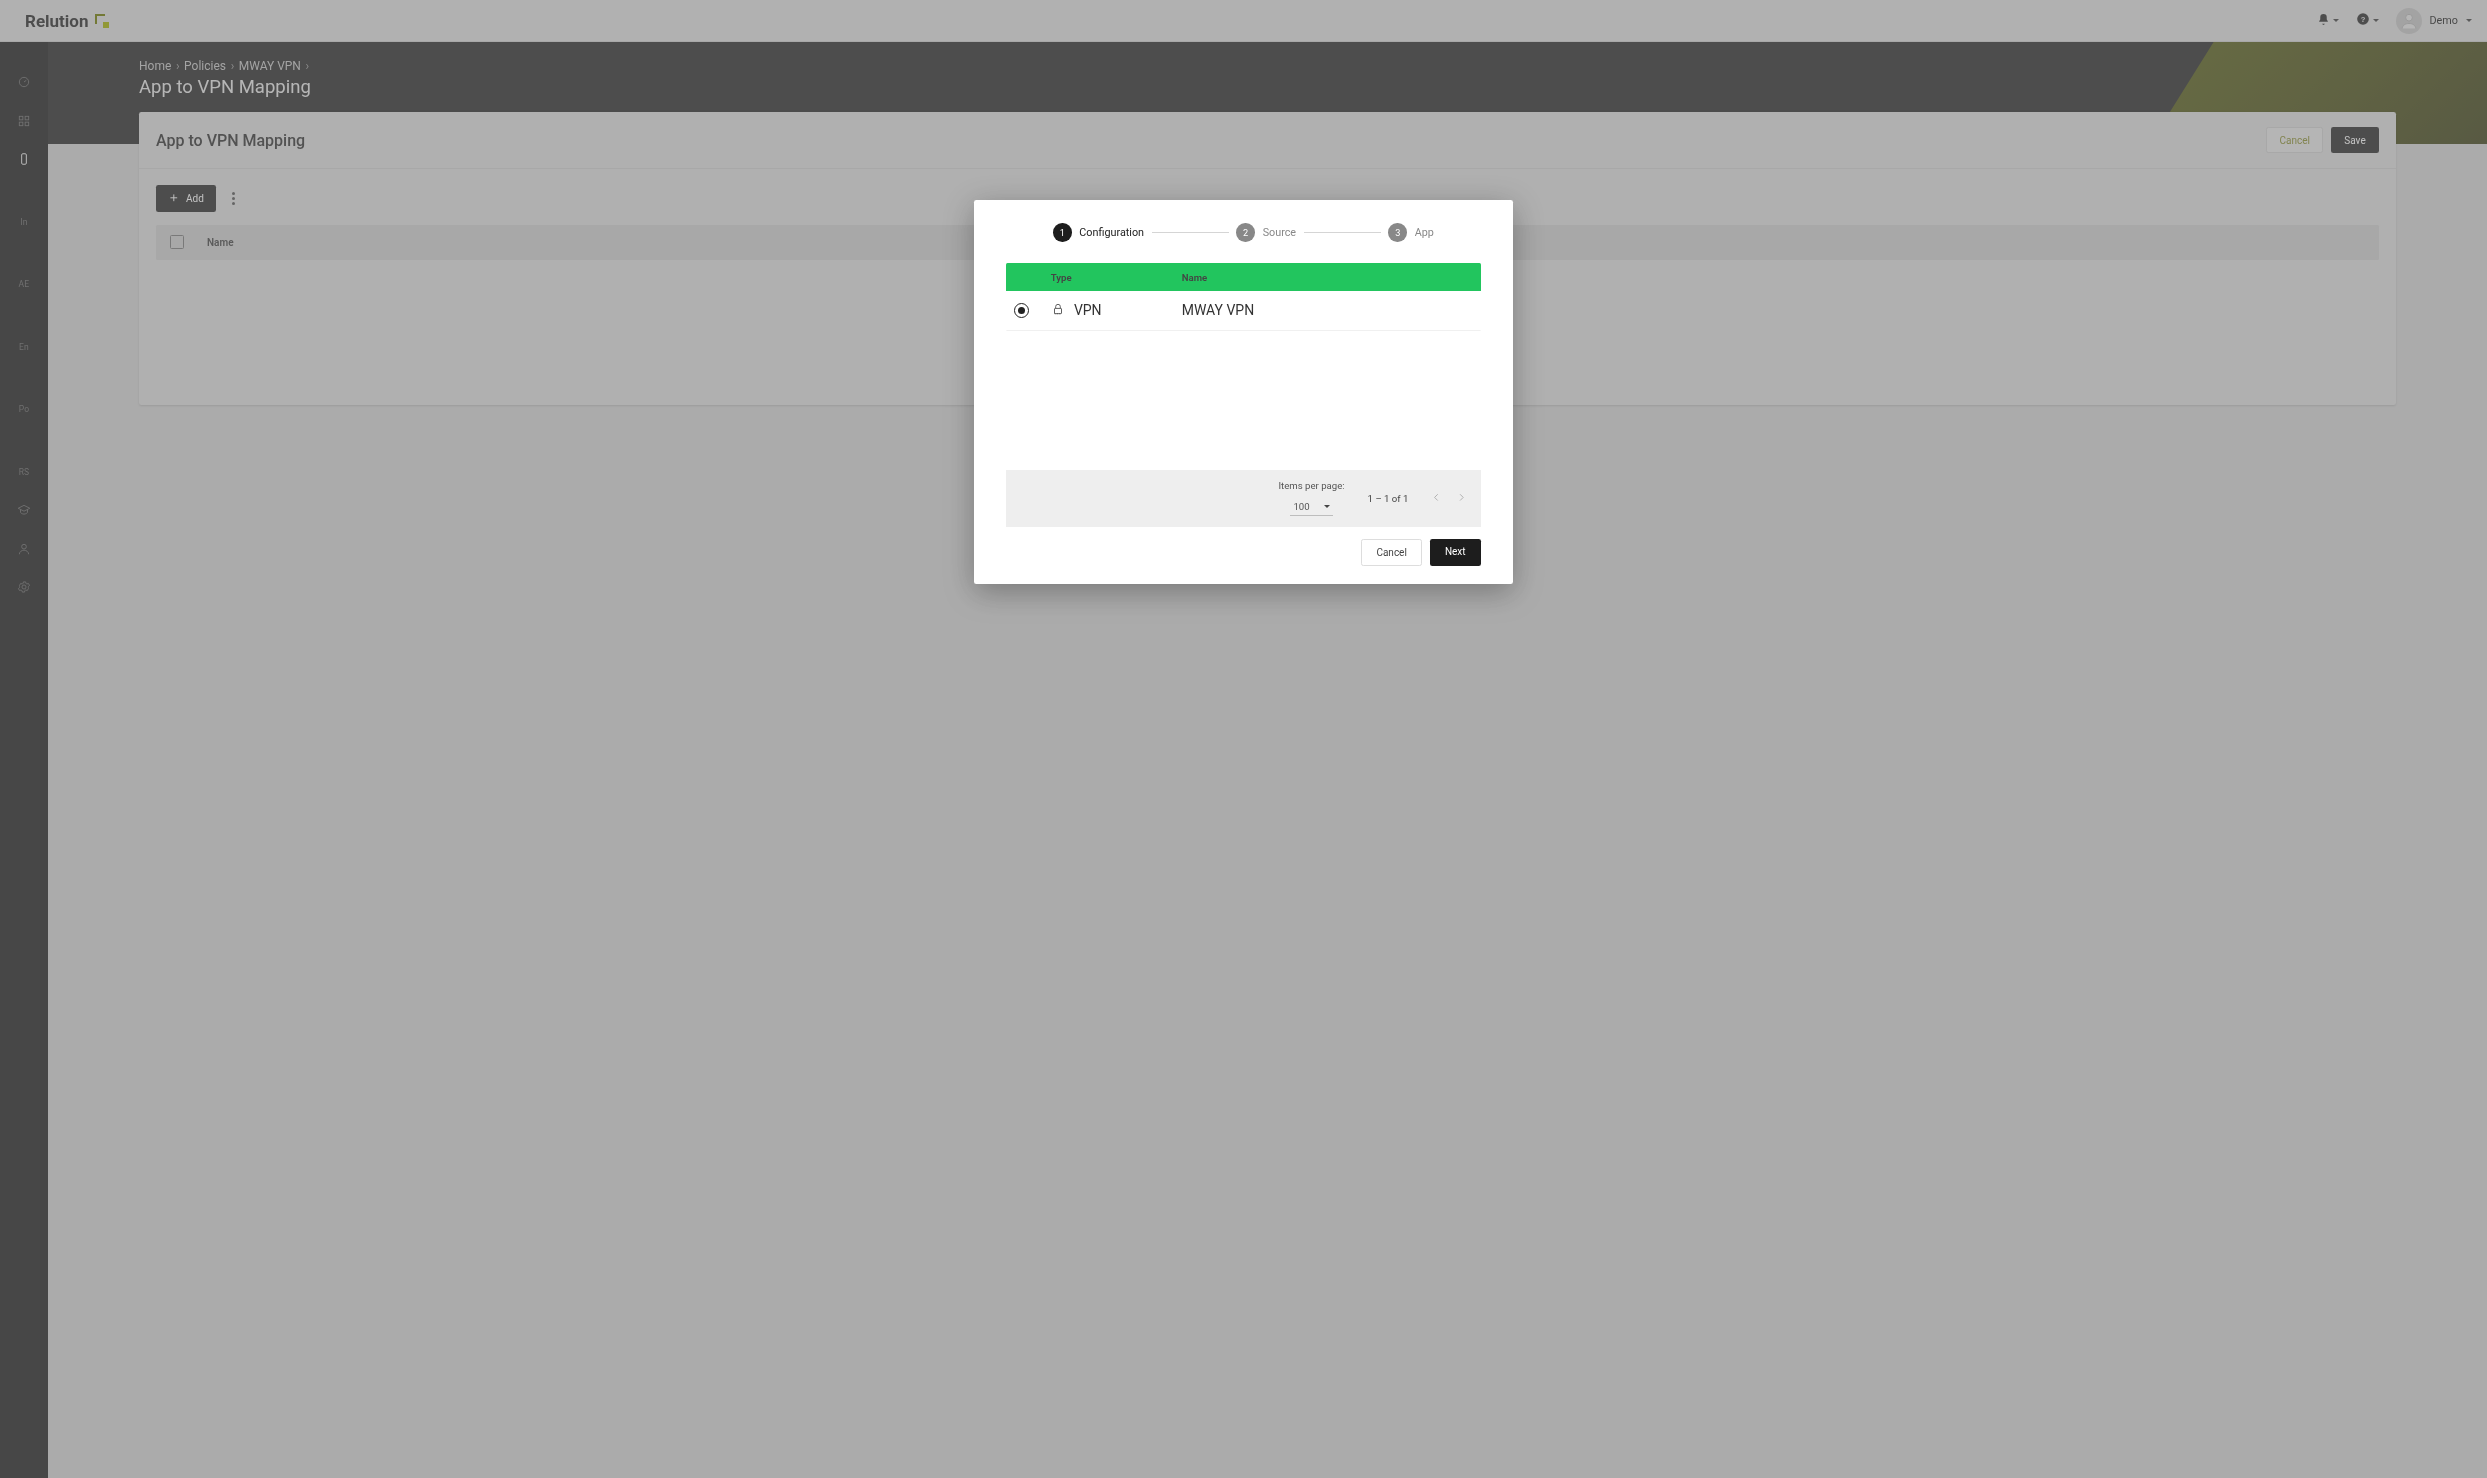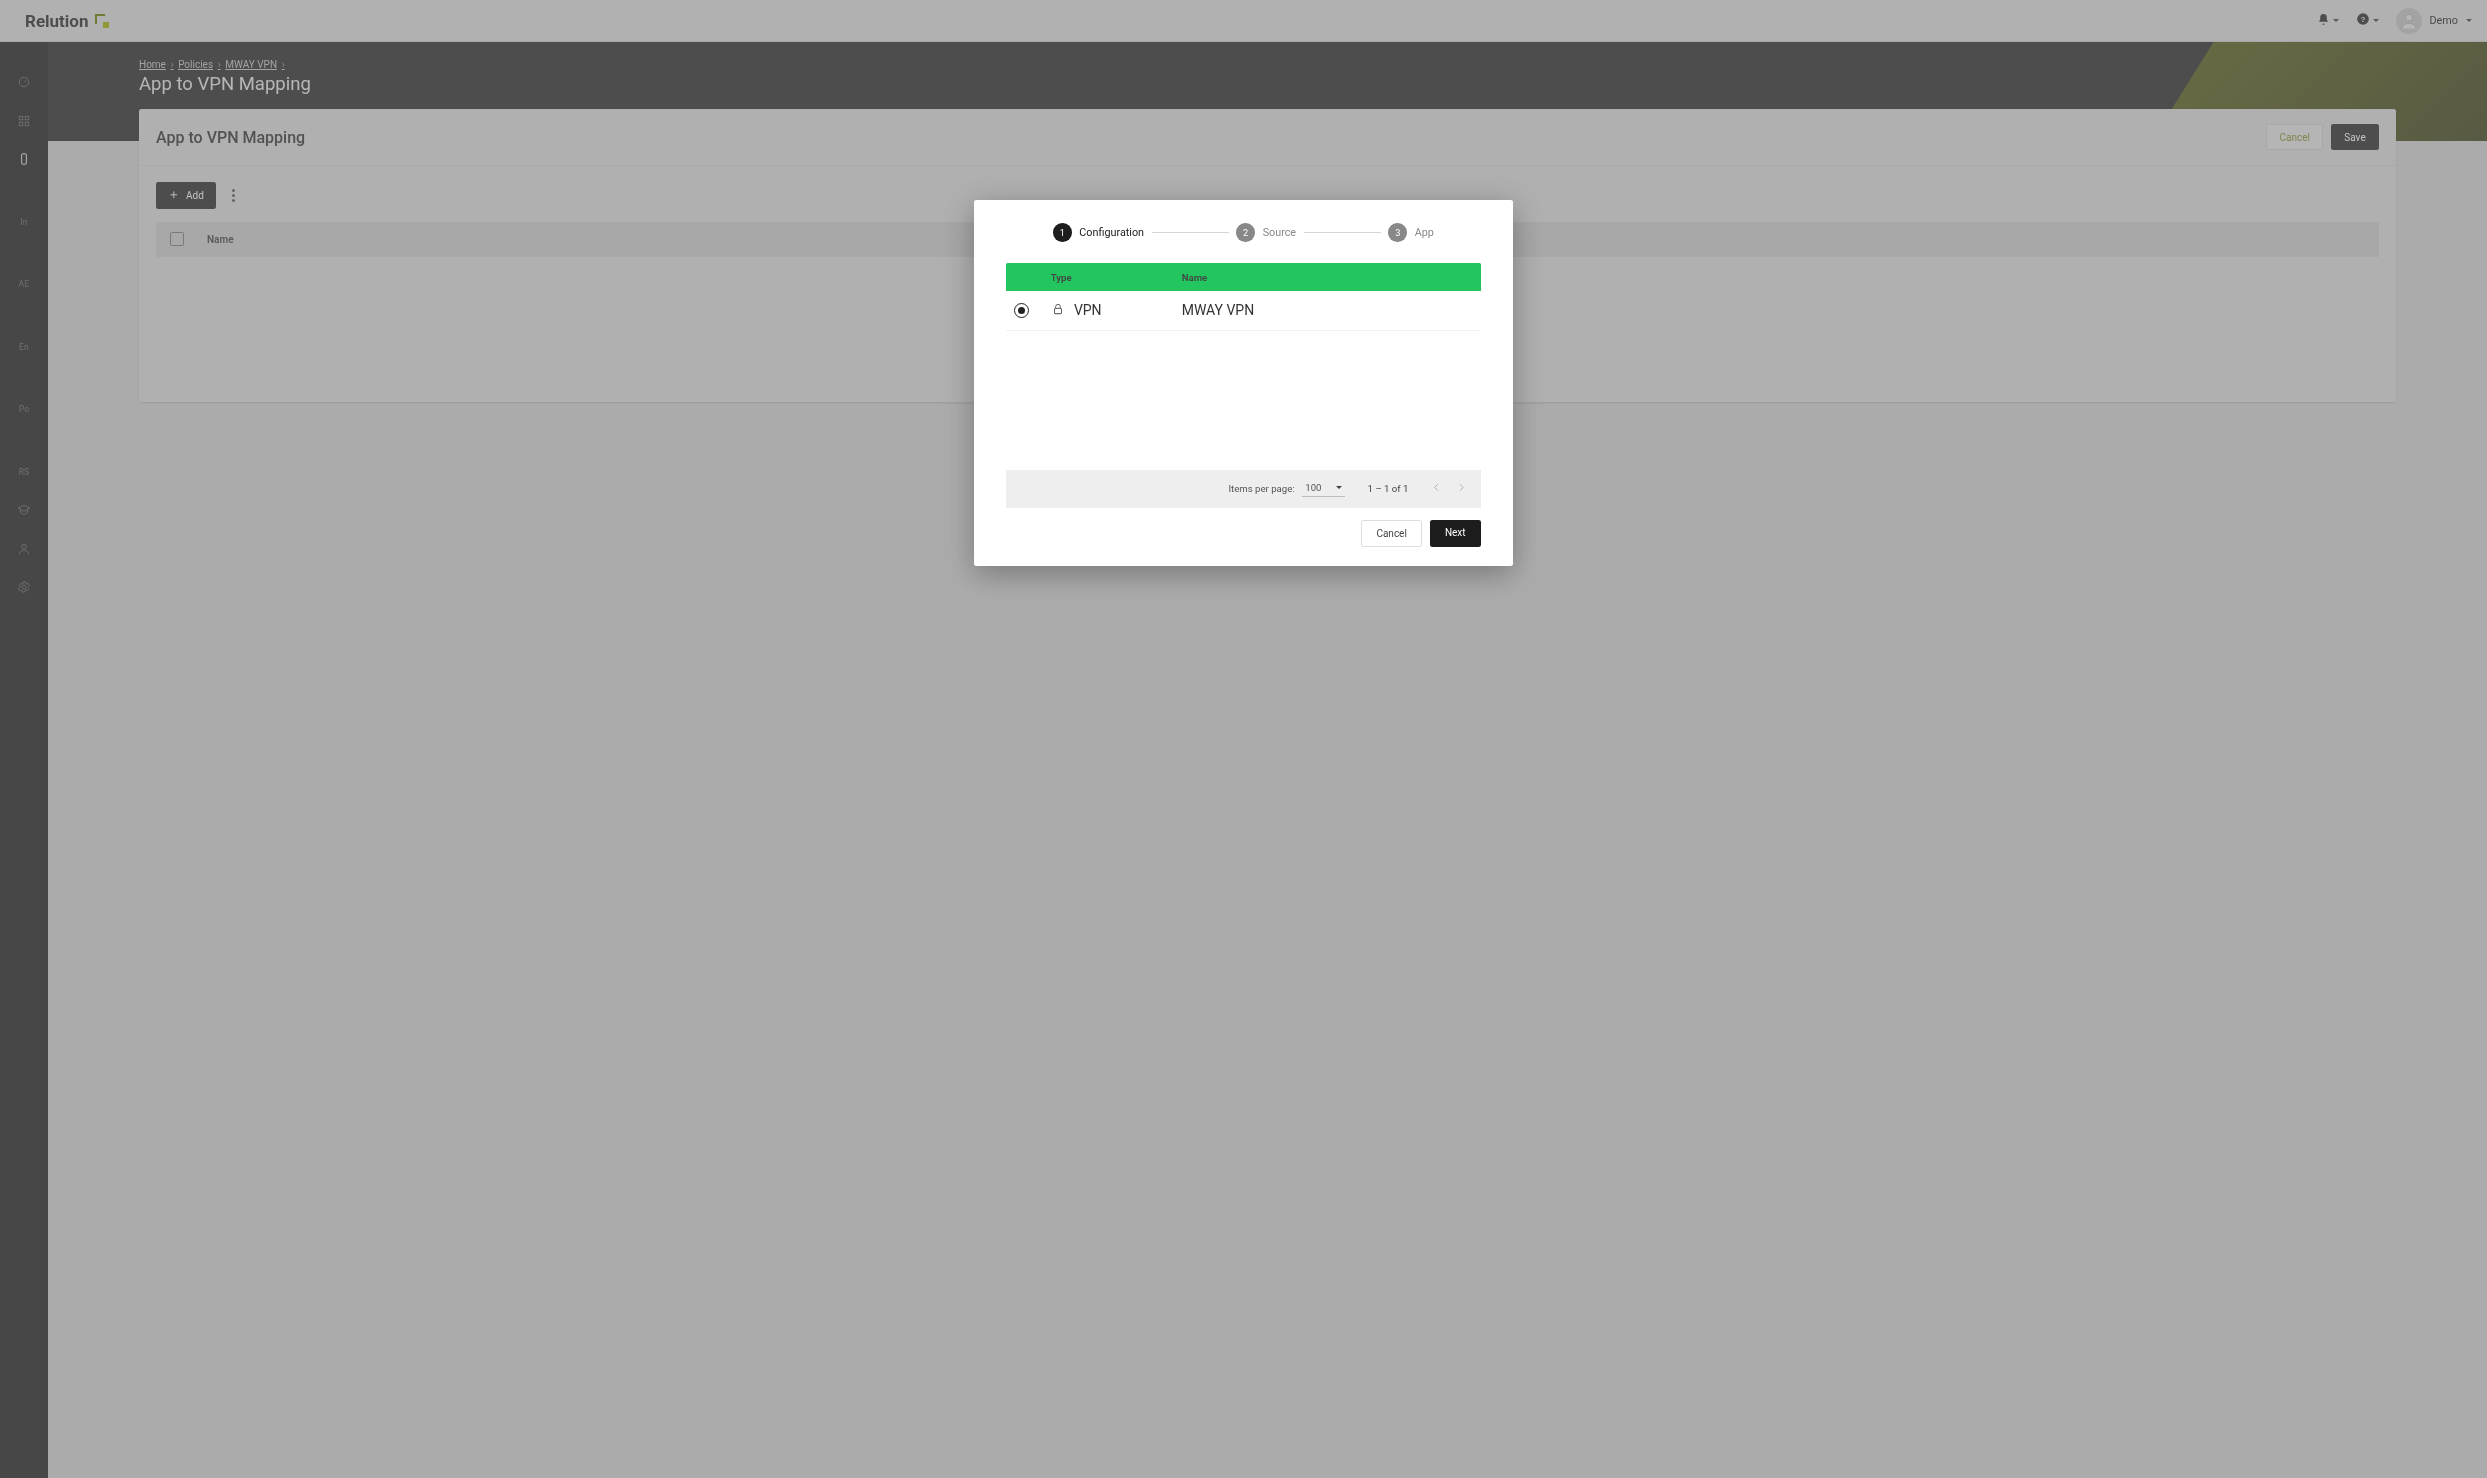--- a/index.html
+++ b/index.html
@@ -74,21 +74,21 @@
     overflow:hidden;
   }
   .header-band::after {
     content:"";
     position:absolute; right:-46px; top:-31px; width:400px; height:200px;
     background:
       linear-gradient(135deg, rgba(160,178,0,0.55) 0%, rgba(120,130,0,0.55) 50%, rgba(70,76,0,0.55) 100%);
     clip-path: polygon(25% 0, 100% 0, 100% 100%, 0 80%);
     opacity:.8;
   }
-  .breadcrumbs { display:flex; gap:4.6px; font-size:10px; color:#c8c8c8; position:relative; z-index:1;text-decoration:underline; }
+  .breadcrumbs { display:flex; gap:4.6px; font-size:12px; color:#c8c8c8; position:relative; z-index:1; }
   .breadcrumbs a { color:#c8c8c8; text-decoration:none; cursor:pointer; }
   .chev { color:#9a9a9a; }
   .page-title { font-size:18.5px; color:#e9e9e9; margin-top:3.1px; font-weight:400; position:relative; z-index:1; }
 
   
   .card {
     margin:-32px 91px 0 91px;
     background:var(--bg-card);
     border-radius:2.3px;
     box-shadow:0 0.8px 2.3px rgba(0,0,0,.15);
@@ -164,21 +164,21 @@
   .type-cell { display:flex; align-items:center; gap:9.2px; }
   .lock-icon svg { width:14px; height:14px; stroke:#555; fill:none; stroke-width:1.6; }
 
   .mtable-spacer { height:139px; }
 
   .paginator {
     background:#eeeeee; margin:0 32px; padding:10.8px 14px;
     display:flex; align-items:center; justify-content:flex-end; gap:23px;
     font-size:9.6px; color:#555;
   }
-  .ipp { display:flex; align-items:center; gap:7.7px; }
+  .ipp { display:flex; align-items:center; gap:7.7px;flex-direction:column; }
   .ipp-select { display:flex; align-items:center; gap:14px; border-bottom:0.8px solid #bdbdbd; padding:1.5px 3.1px 3.1px; cursor:pointer; min-width:35px; justify-content:space-between; }
   .page-range { color:#444; }
   .nav-arrows { display:flex; gap:14px; }
   .nav-arrow { cursor:pointer; opacity:.4; }
   .nav-arrow svg { width:10.8px; height:10.8px; stroke:#444; fill:none; stroke-width:2; }
 
   .modal-footer { display:flex; justify-content:flex-end; gap:7.7px; padding:12.3px 32px 18.5px; }
   .btn-outline2 { background:#fff; border:0.8px solid #ddd; color:#444; padding:7px 14px; border-radius:2.3px; cursor:pointer; font-size:10px; }
   .btn-next { background:#1d1d1d; color:#fff; padding:7px 15.4px; border-radius:2.3px; cursor:pointer; font-size:10px; }
 

